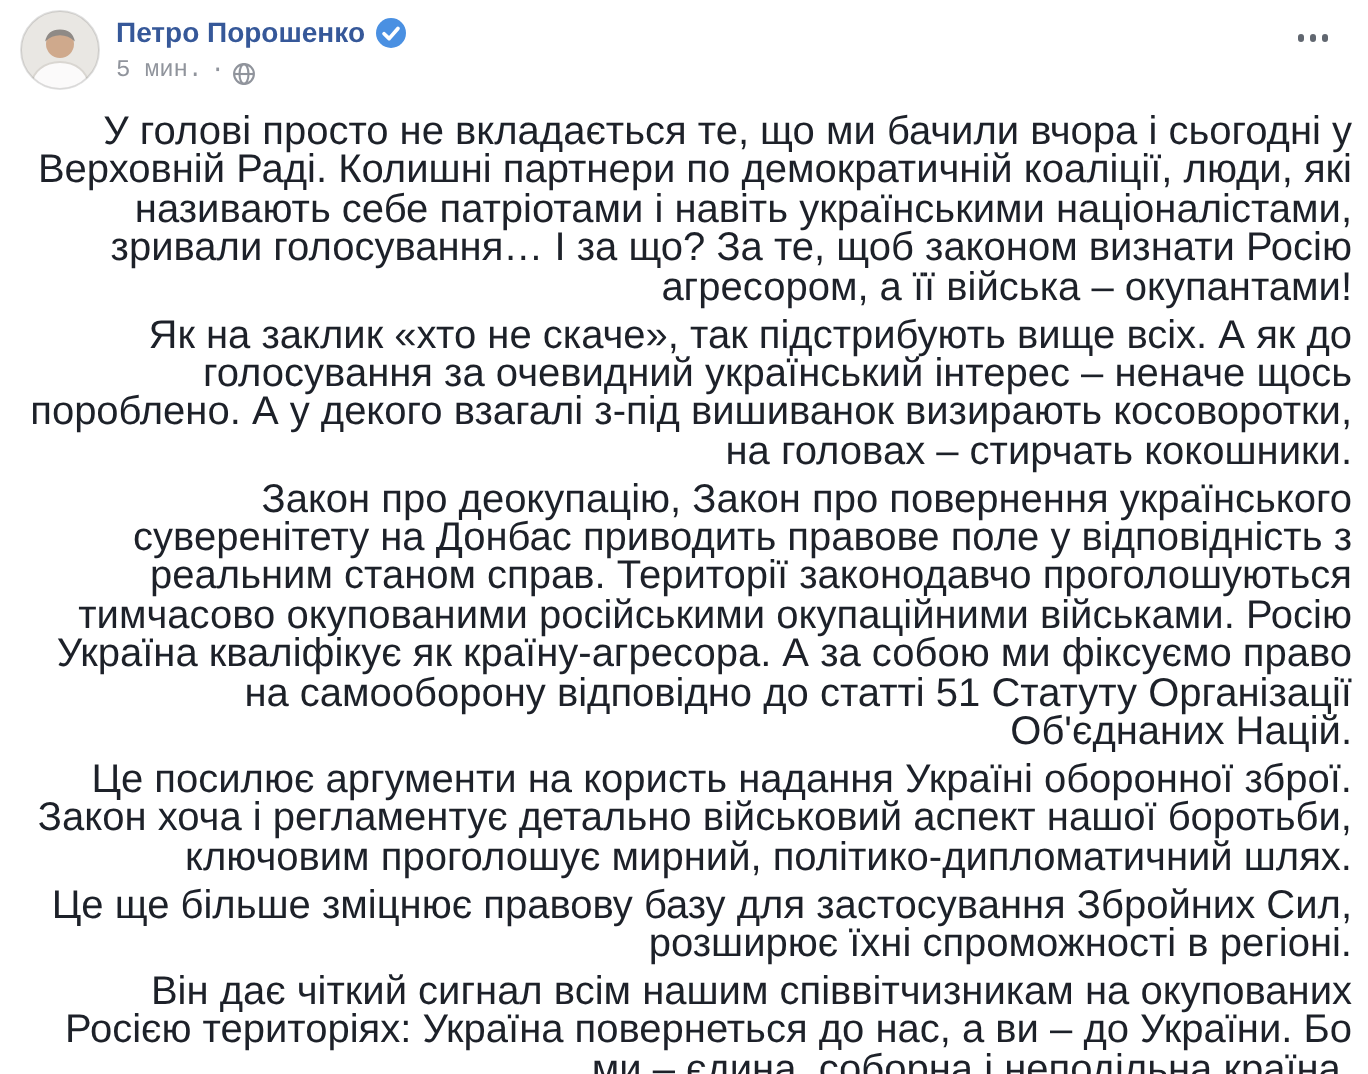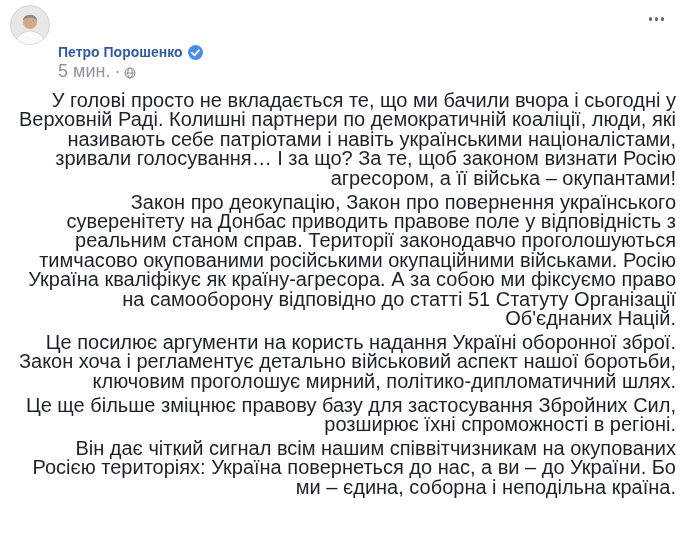--- a/index.html
+++ b/index.html
@@ -31,42 +31,42 @@
     cursor: pointer;
   }
   .header-text {
     margin-left: 8px;
     padding-top: 2px;
   }
   .name-row {
     display: flex;
     align-items: center;
     line-height: 19px;
-    margin-top: 36px;
   }
   .author-name {
     color: #365899;
     font-size: 14px;
     font-weight: bold;
     text-decoration: none;
     cursor: pointer;
   }
   .verified-badge {
     display: inline-flex;
     margin-left: 5px;
     width: 15px;
     height: 15px;
   }
   .meta-row {
     display: flex;
     align-items: center;
     margin-top: 2px;
-    font-size: 18px;
+    font-size: 12px;
     color: #90949c;
     line-height: 15px;
+    font-family: Liberation Mono, monospace;
   }
   .timestamp {
     color: #90949c;
     text-decoration: none;
     cursor: pointer;
   }
   .meta-sep {
     margin: 0 4px;
   }
   .privacy-icon {
@@ -153,20 +153,21 @@
     <div class="options-button">
       <i></i>
       <i></i>
       <i></i>
     </div>
 
   </div>
 
   <div class="post-body">
     <p>У голові просто не вкладається те, що ми бачили вчора і сьогодні у Верховній Раді. Колишні партнери по демократичній коаліції, люди, які називають себе патріотами і навіть українськими націоналістами, зривали голосування… І за що? За те, щоб законом визнати Росію агресором, а її війська – окупантами!</p>
+    <p>Як на заклик «хто не скаче», так підстрибують вище всіх. А як до голосування за очевидний український інтерес – неначе щось пороблено. А у декого взагалі з-під вишиванок визирають косоворотки, на головах – стирчать кокошники.</p>
     <p>Закон про деокупацію, Закон про повернення українського суверенітету на Донбас приводить правове поле у відповідність з реальним станом справ. Території законодавчо проголошуються тимчасово окупованими російськими окупаційними військами. Росію Україна кваліфікує як країну-агресора. А за собою ми фіксуємо право на самооборону відповідно до статті 51 Статуту Організації Об'єднаних Націй.</p>
     <p>Це посилює аргументи на користь надання Україні оборонної зброї.
 Закон хоча і регламентує детально військовий аспект нашої боротьби, ключовим проголошує мирний, політико-дипломатичний шлях.</p>
     <p>Це ще більше зміцнює правову базу для застосування Збройних Сил, розширює їхні спроможності в регіоні.</p>
     <p>Він дає чіткий сигнал всім нашим співвітчизникам на окупованих Росією територіях: Україна повернеться до нас, а ви – до України. Бо ми – єдина, соборна і неподільна країна.</p>
   </div>
 
 </div>
 
 </body></html>

